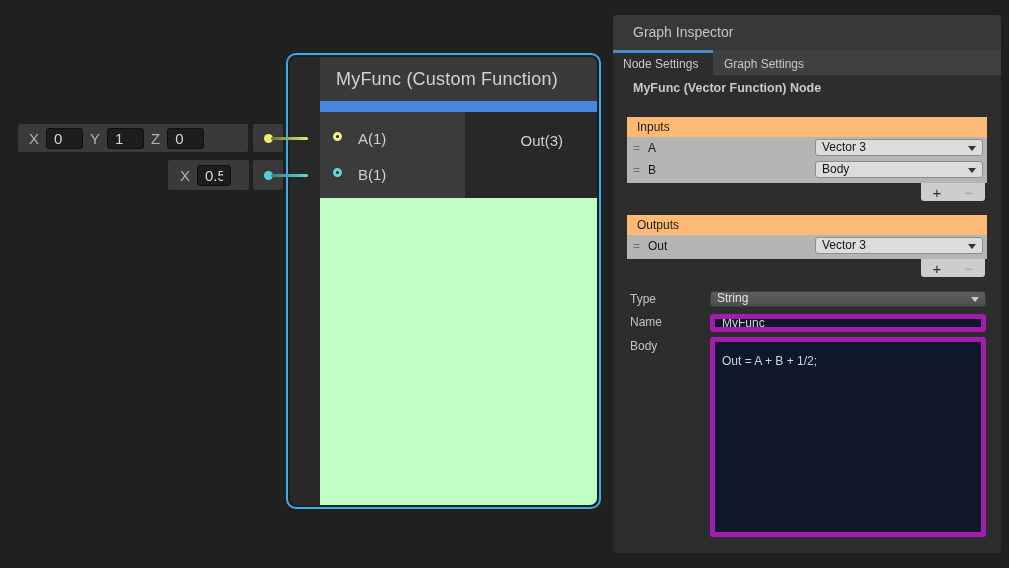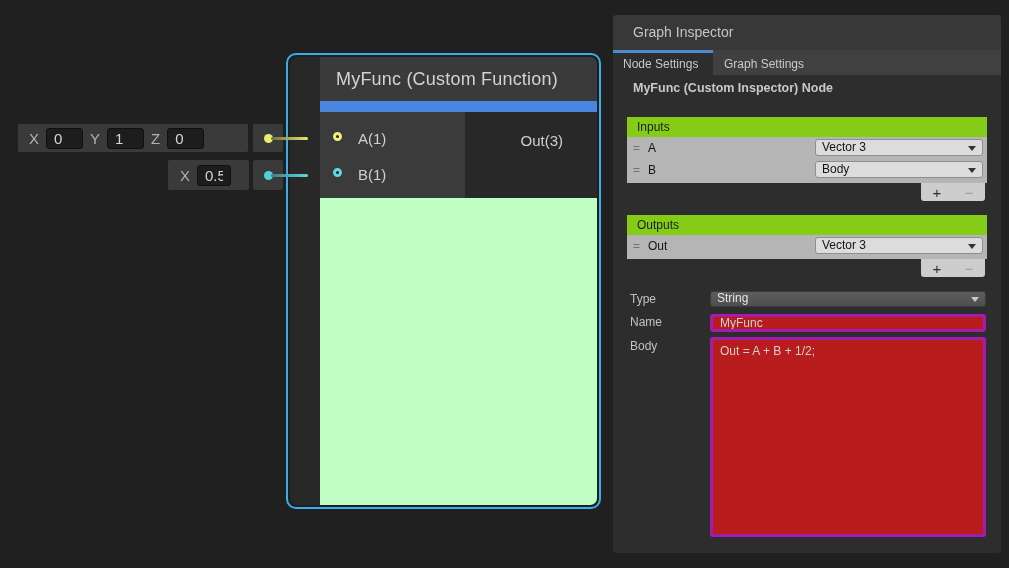--- a/index.html
+++ b/index.html
@@ -154,21 +154,21 @@
   .insp-node-header {
     position: absolute; left: 20px; top: 66px;
     color: #c9c9c9; font-weight: bold; font-size: 12.5px;
   }
 
   .ulist { position: absolute; left: 14px; width: 360px; background: #b5b5b5; padding-bottom: 2px; }
   .ulist-inputs  { top: 102px; }
   .ulist-outputs { top: 200px; }
   .ulist-header {
     height: 20px; line-height: 20px;
-    background: #84cc16;
+    background: #fdba74;
     color: #1c1c1c;
     padding-left: 10px;
   }
   .ulist-row { position: relative; height: 22px; display: flex; align-items: center; }
   .drag-handle { color: #6f6f6f; margin: 0 9px 0 6px; font-size: 12px; letter-spacing: -1px; }
   .ulist-name { color: #141414; }
   .light-dd {
     position: absolute; left: 188px; top: 2px;
     width: 168px; height: 17px;
     background: #dcdcdc;
@@ -214,31 +214,31 @@
     border: 1px solid #3a3a3a;
     border-radius: 3px;
     color: #e4e4e4;
     line-height: 13px;
     padding: 0 6px;
   }
   .dark-dd .dd-arrow { top: 5px; }
   .dark-field {
     position: absolute; left: 97px;
     width: 276px;
-    background: #b91c1c;
-    border: 3px solid #a21caf;
+    background: #0f172a;
+    border: 5px solid #a21caf;
     border-radius: 3px;
     color: #d2d2d2;
     font-size: 12px;
     font-family: "Liberation Sans", sans-serif;
     outline: none;
     padding: 0 7px;
   }
   .name-field { top: 299px; height: 18px; }
-  .body-field { top: 322px; height: 200px; resize: none; padding-top: 4px; line-height: 15px; }
+  .body-field { top: 322px; height: 200px; resize: none; padding-top: 12px; line-height: 15px; }
 </style>
 </head>
 <body>
 
 <div id="canvas">
 
   <div class="val-widget vec3-widget">
     <span class="axis-label">X</span>
     <input class="num-field w-sm" value="0" style="">
     <span class="axis-label">Y</span>
@@ -283,21 +283,21 @@
   <div class="inspector">
     <div class="insp-header">
       <span>Graph Inspector</span>
     </div>
     <div class="insp-tabs">
       <div class="tab-indicator"></div>
       <div class="tab tab-active">Node Settings</div>
       <div class="tab tab-inactive">Graph Settings</div>
     </div>
 
-    <div class="insp-node-header">MyFunc (Custom Inspector) Node</div>
+    <div class="insp-node-header">MyFunc (Vector Function) Node</div>
 
     <div class="ulist ulist-inputs">
       <div class="ulist-header">Inputs</div>
       <div class="ulist-row">
         <span class="drag-handle">=</span>
         <span class="ulist-name">A</span>
         <div class="light-dd">
           <span>Vector 3</span>
           <span class="dd-arrow"></span>
         </div>

